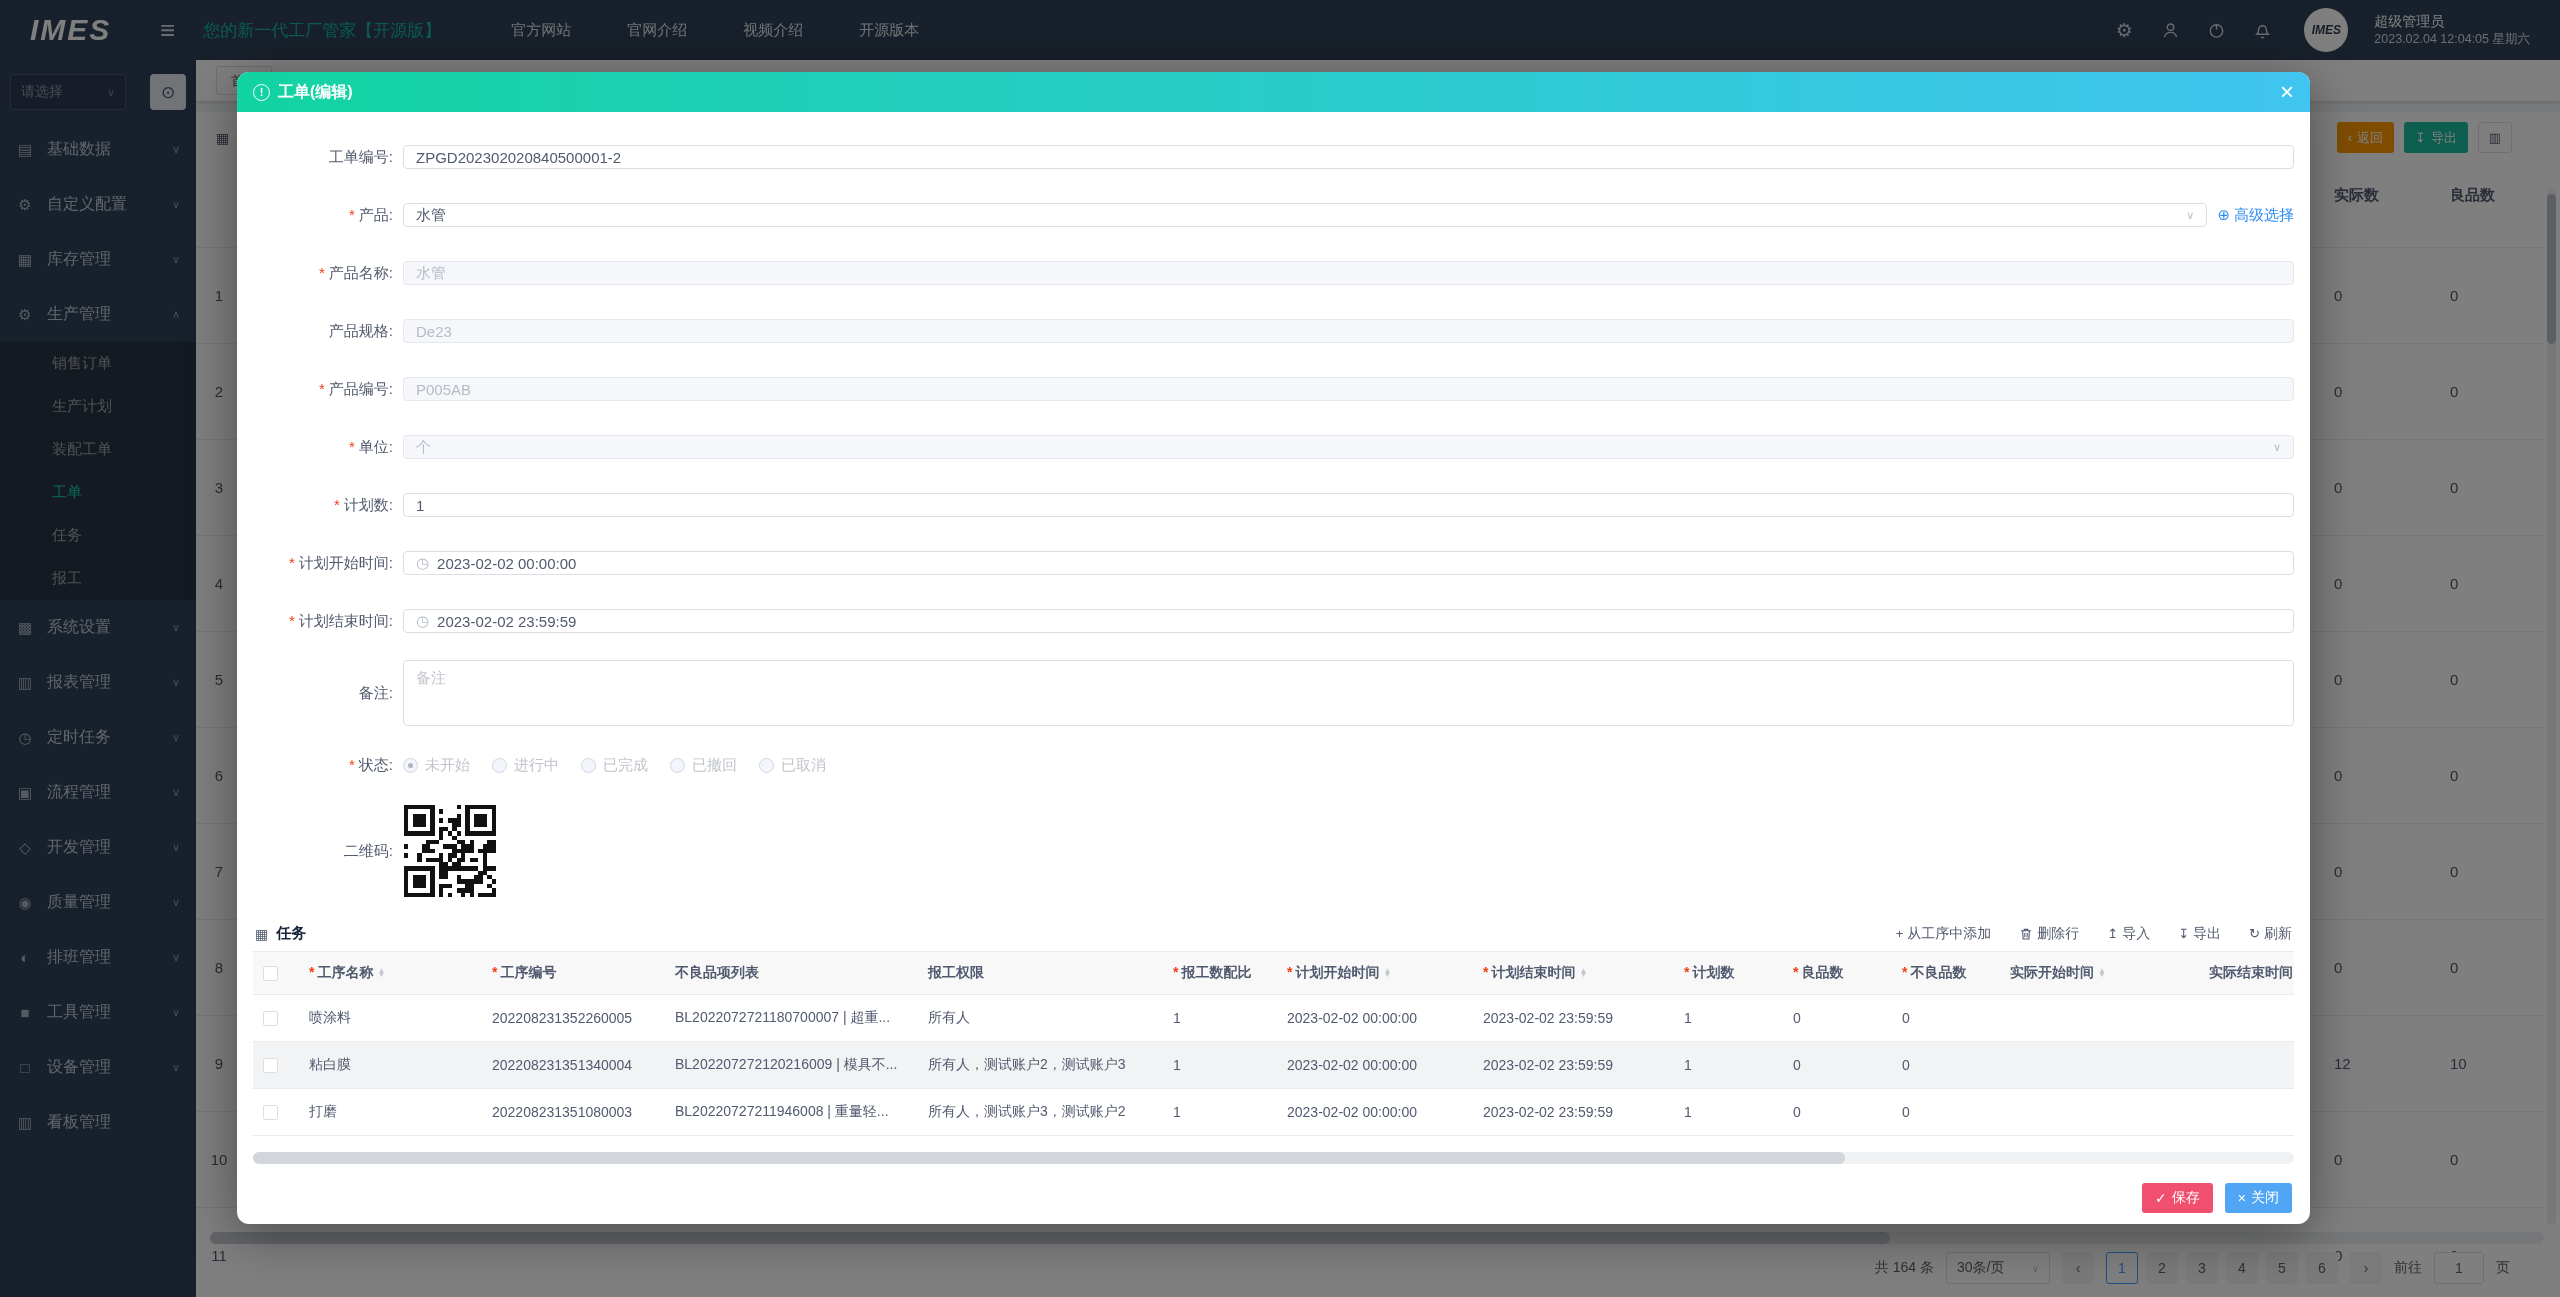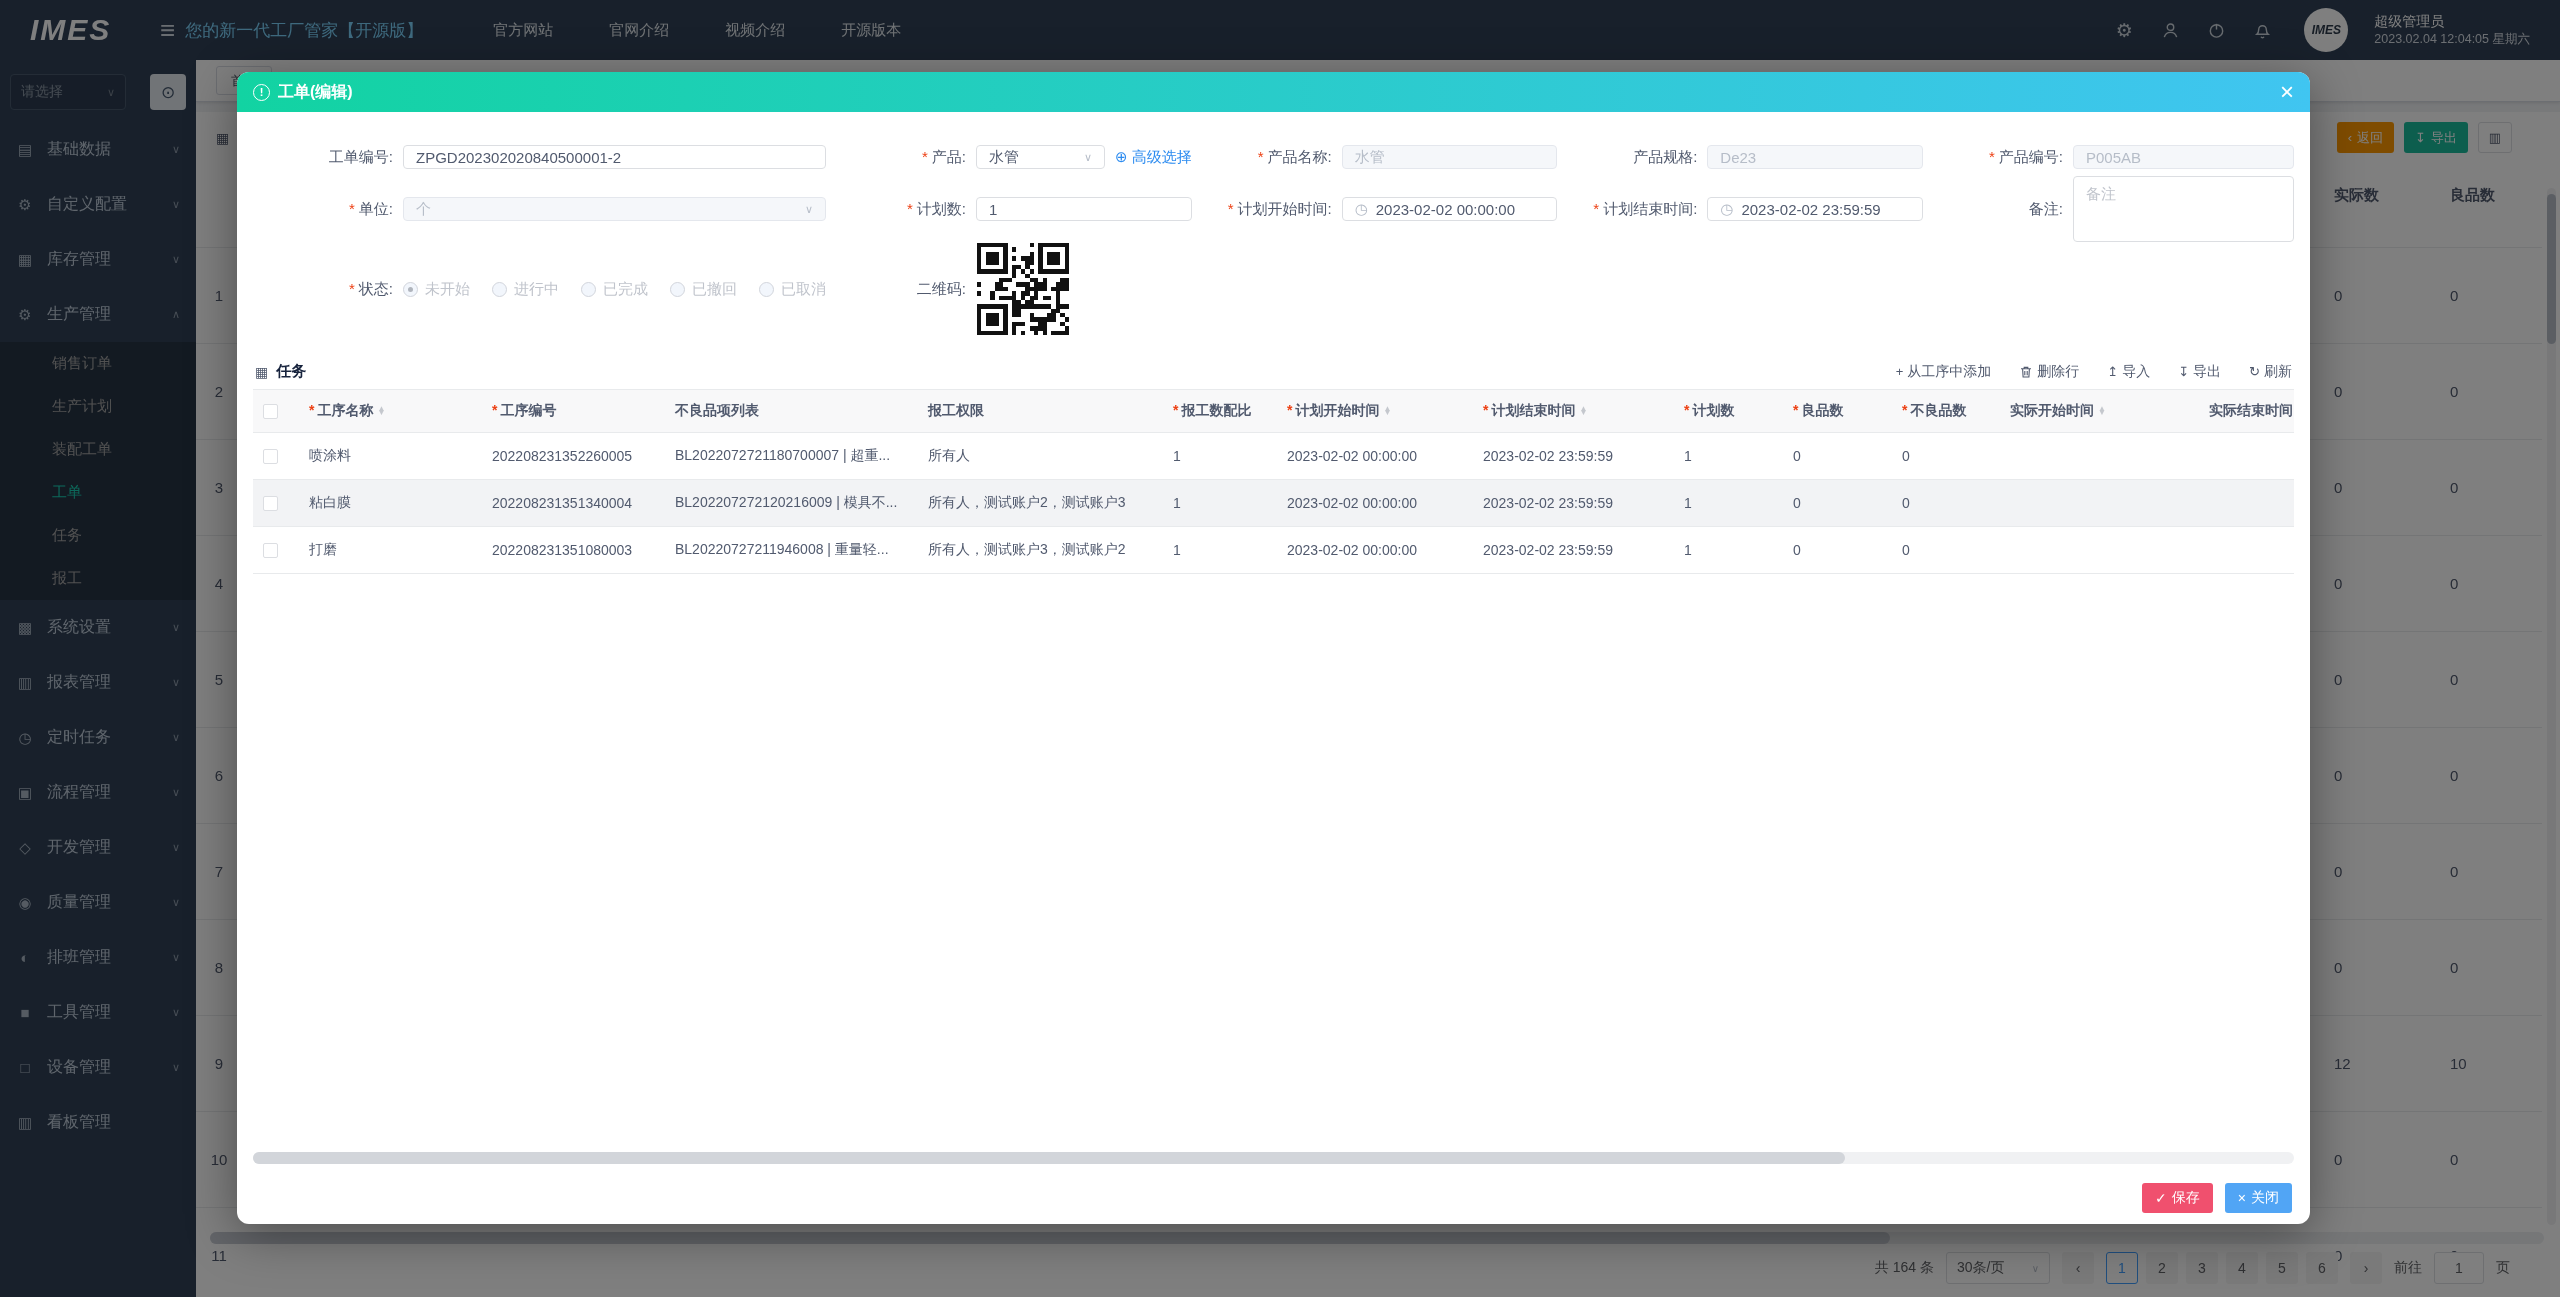--- a/index.html
+++ b/index.html
@@ -4,21 +4,21 @@
 <style>
   *{box-sizing:border-box;margin:0;padding:0}
   html,body{width:2560px;height:1297px;overflow:hidden}
   body{font-family:"Liberation Sans","DejaVu Sans",sans-serif;background:#f0f2f5;position:relative}
   .page{position:absolute;inset:0}
 
   
   .navbar{position:absolute;top:0;left:0;right:0;height:60px;background:#304156;display:flex;align-items:center;color:#fff;z-index:5;padding:0 30px 0 0}
   .logo{padding-left:30px;width:150px;font-size:30px;font-weight:bold;font-style:italic;letter-spacing:2px;color:#fff}
   .hamburger{font-size:26px;color:#d3dae3;margin:0 10px;cursor:pointer}
-  .nav-title{font-size:17px;color:#7dd3fc;margin-left:0;white-space:nowrap}
+  .nav-title{font-size:17px;color:#14b8a6;margin-left:18px;white-space:nowrap}
   .nav-links{display:flex;gap:56px;margin-left:70px;font-size:15px;color:#dfe4e9}
   .nav-link{cursor:pointer;white-space:nowrap}
   .nav-right{margin-left:auto;display:flex;align-items:center;gap:26px}
   .nav-ico{width:20px;height:20px;display:flex;align-items:center;justify-content:center;color:#cfd6de;font-size:19px}
   .nav-ico svg{stroke:#cfd6de;fill:none;stroke-width:1.5}
   .avatar{width:44px;height:44px;border-radius:50%;background:#fff;color:#2d3a4b;display:flex;align-items:center;justify-content:center;font-weight:bold;font-size:12px;font-style:italic;margin-left:6px}
   .user-block{display:flex;flex-direction:column;line-height:1.35}
   .user-name{font-size:14px;color:#fff}
   .user-time{font-size:12.5px;color:#d6dce4}
 
@@ -68,21 +68,21 @@
 
   
   .overlay{position:absolute;inset:0;background:rgba(0,0,0,.5);z-index:50}
   .modal{position:absolute;left:237px;top:72px;width:2073px;height:1152px;background:#fff;border-radius:12px;box-shadow:0 10px 50px rgba(0,0,0,.4);z-index:100;display:flex;flex-direction:column;overflow:hidden}
   .modal-header{height:40px;flex:0 0 40px;background:linear-gradient(90deg,#12d3a2,#40c5f1);display:flex;align-items:center;padding:0 16px;color:#fff}
   .modal-title{font-size:16px;font-weight:bold;display:flex;align-items:center;gap:8px}
   .info-icon{width:17px;height:17px;border:1.5px solid #fff;border-radius:50%;display:flex;align-items:center;justify-content:center;font-size:11px;font-weight:bold}
   .info-icon::before{content:"!"}
   .modal-close{margin-left:auto;font-size:24px;line-height:1;color:#fff;cursor:pointer}
   .modal-body{flex:1;display:flex;flex-direction:column;padding:26px 16px 0;overflow:hidden}
-  .form-grid{display:grid;grid-template-columns:1fr 1fr 1fr 1fr 1fr;row-gap:0}
+  .form-grid{display:grid;grid-template-columns:1fr;row-gap:20px}
   .f-item{display:flex;align-items:center;min-height:38px}
   .f-label{width:150px;flex:0 0 150px;text-align:right;padding-right:10px;font-size:15px;color:#515a6e;white-space:nowrap}
   .required::before{content:"*";color:#ed4014;margin-right:4px}
   .f-control{flex:1;height:24px;border:1px solid #dcdee2;border-radius:4px;display:flex;align-items:center;padding:0 12px;font-size:15px;color:#515a6e;background:#fff;outline:none;min-width:0}
   input.f-control{width:100%}
   .disabled{background:#f5f7fa;border-color:#e4e7ed;color:#b6bdc8}
   .caret{margin-left:auto;font-size:11px;color:#b6bdc8}
   .clock{color:#b6bdc8;margin-right:8px;font-size:15px}
   .adv-link{color:#2d8cf0;font-size:15px;margin-left:10px;white-space:nowrap;display:flex;align-items:center;gap:4px;cursor:pointer}
   .radio-group{display:flex;gap:22px;align-items:center;flex-wrap:nowrap}

